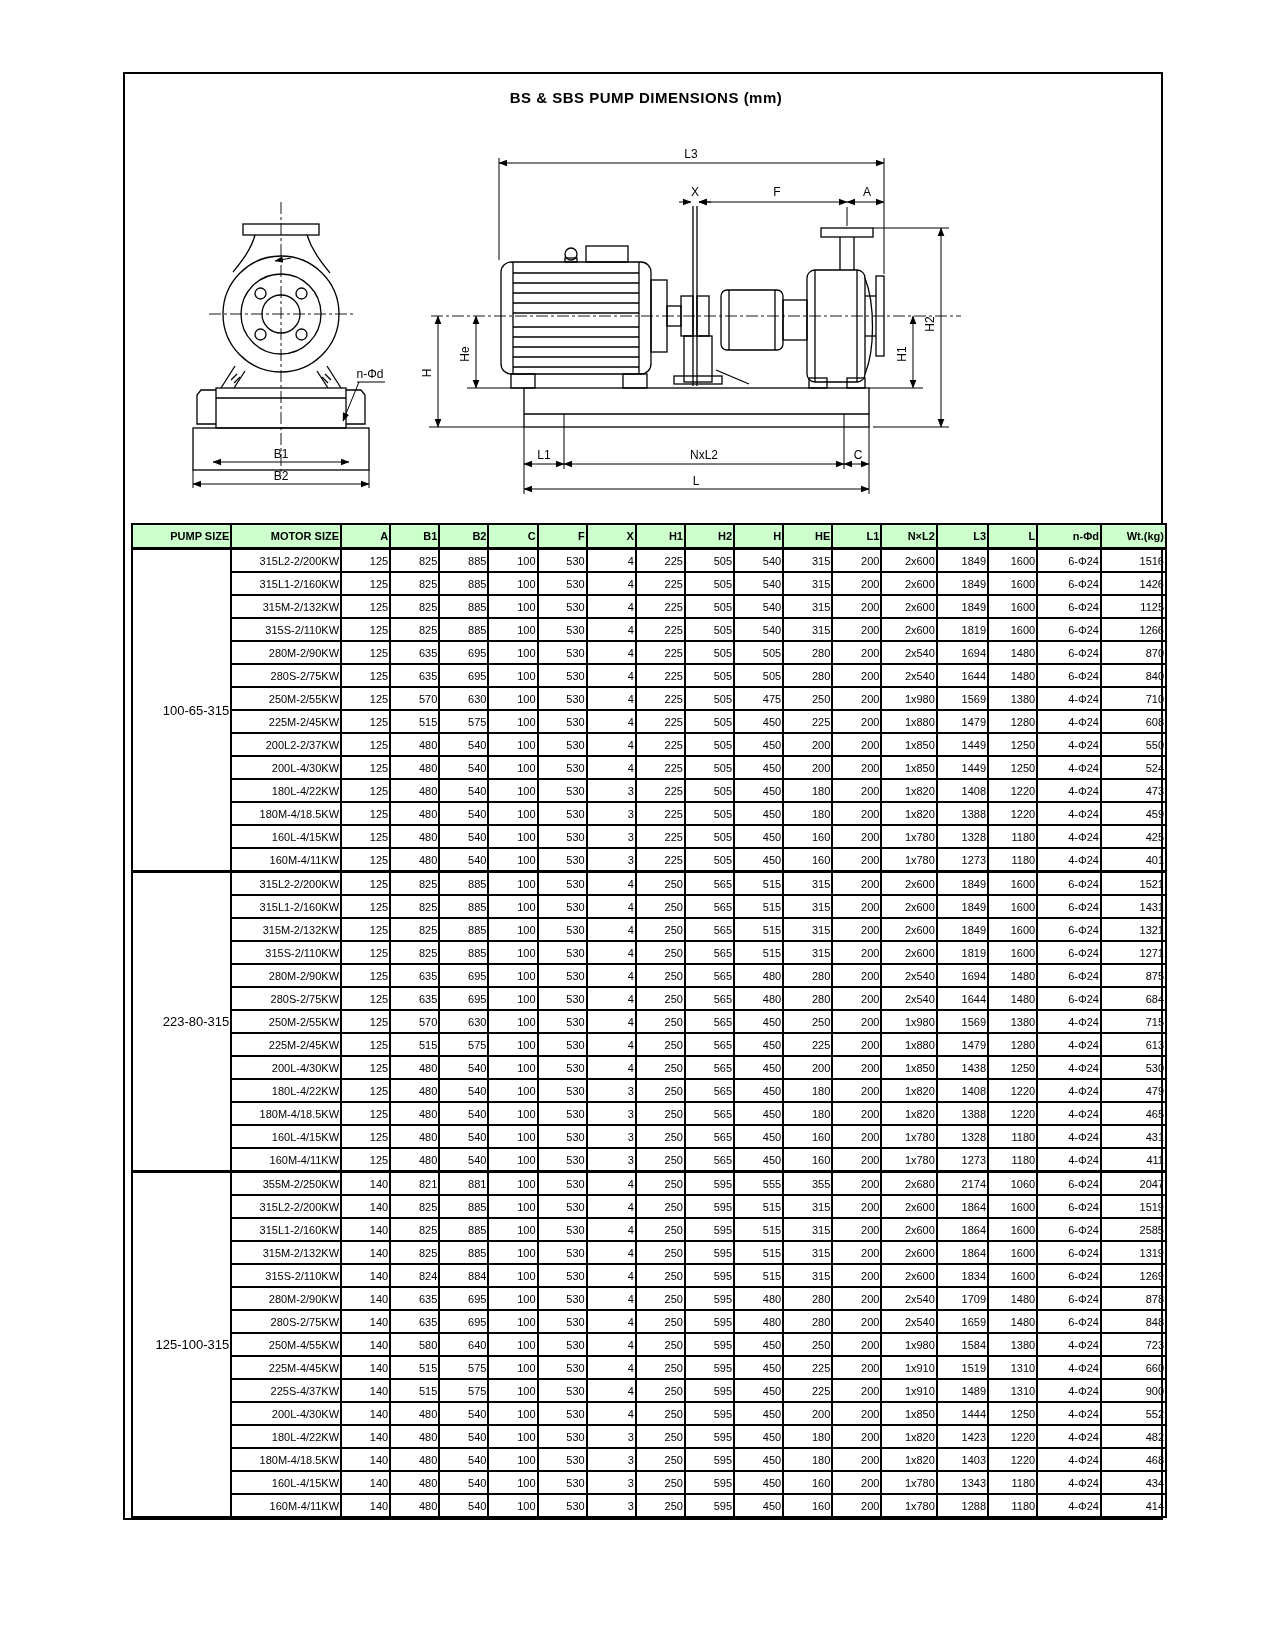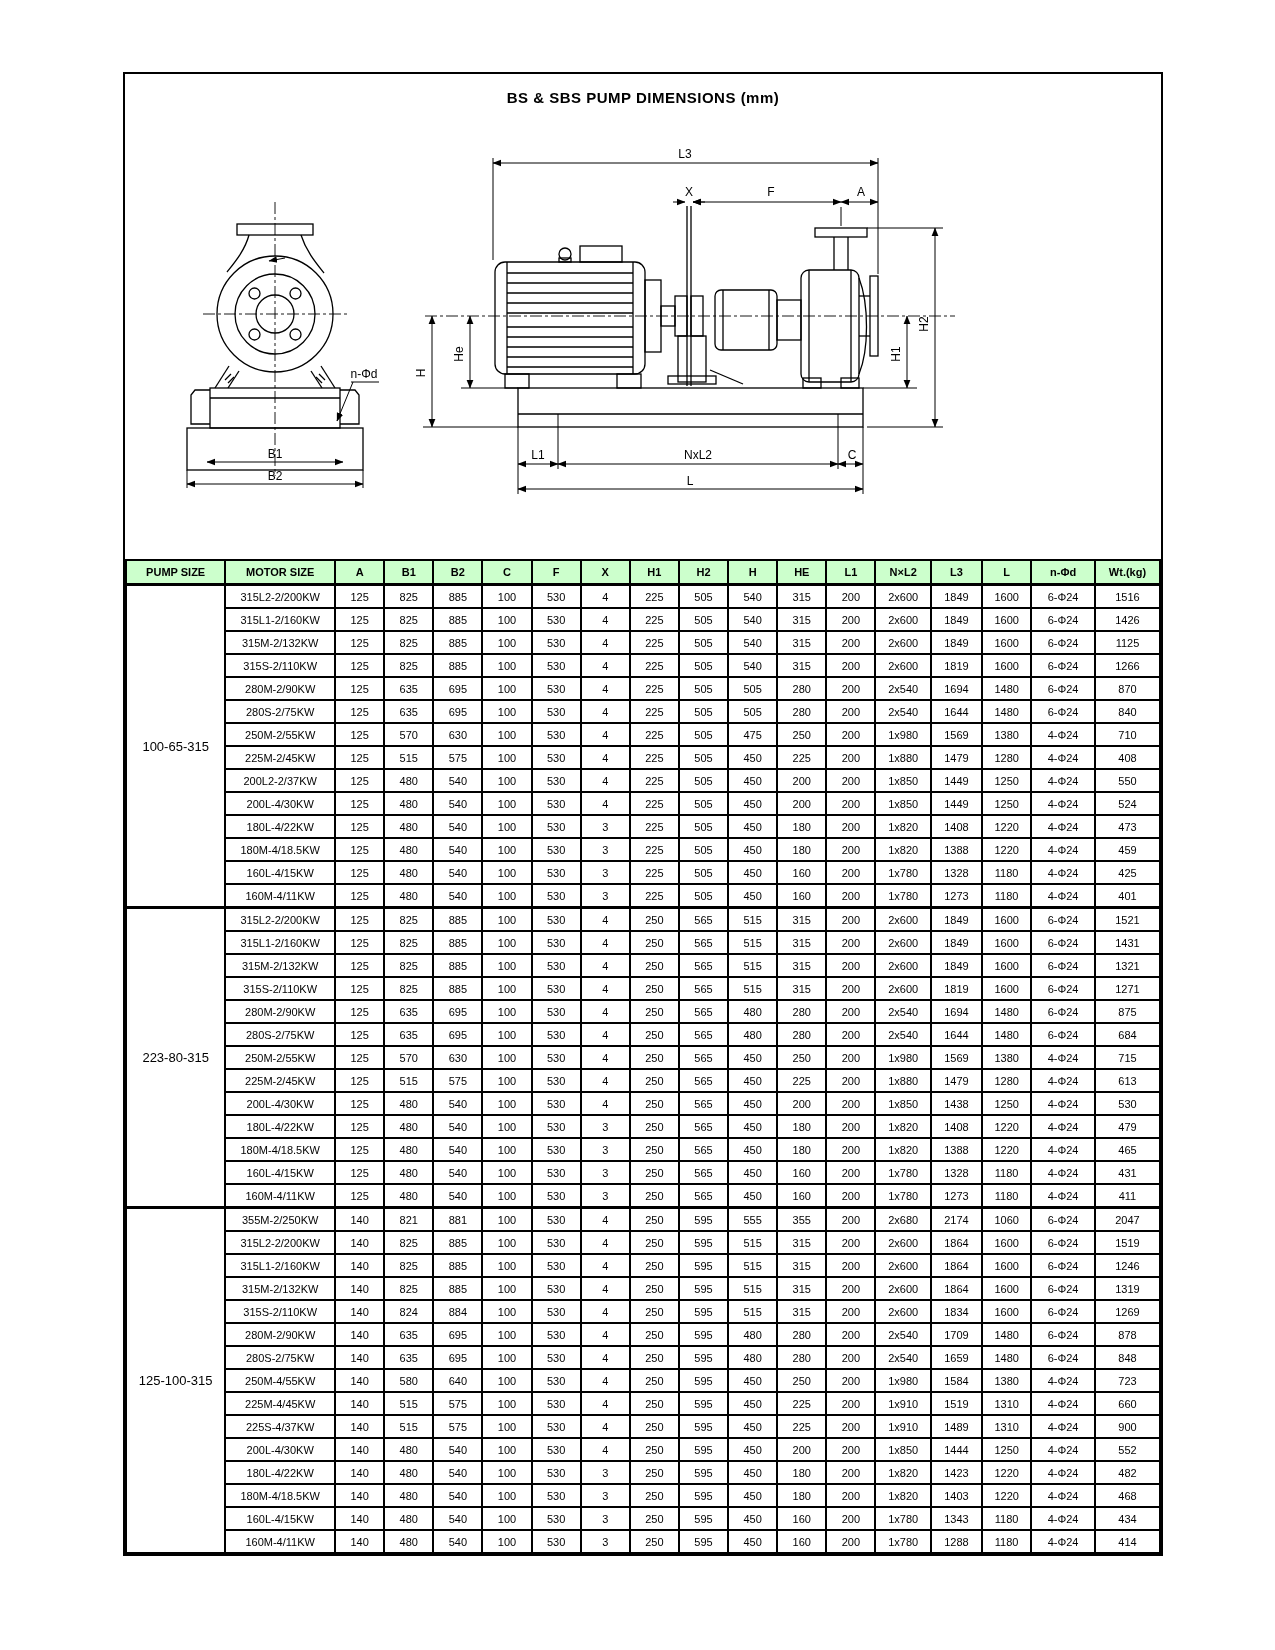--- a/index.html
+++ b/index.html
@@ -1,29 +1,29 @@
 <!DOCTYPE html>
 <html><head>
 <meta charset="utf-8">
 <style>
   html,body{margin:0;padding:0;background:#fff;}
   .page{position:relative;width:1275px;height:1650px;background:#ffffff;
         font-family:"Liberation Sans",sans-serif;color:#000;}
   .frame{position:absolute;left:123px;top:72px;width:1040px;
-         border:2px solid #000;box-sizing:border-box;background:#fff;}
+         border:2px solid #000;box-sizing:border-box;background:#fff;padding-left:6px;}
   .title{height:47px;display:flex;align-items:center;justify-content:center;
          font-size:15px;font-weight:bold;letter-spacing:.5px;}
   .drawing{display:block;width:1036px;height:402px;}
   svg{stroke:#000;fill:none;}
   svg text{stroke:none;fill:#000;font-family:"Liberation Sans",sans-serif;font-size:12px;}
   .obj{stroke-width:1.3;}
   .dim{stroke-width:1;}
   .cl{stroke-width:.9;stroke-dasharray:12 3 3 3;}
   table.dims{border-collapse:collapse;table-layout:fixed;width:1036px;
-             font-size:11px;text-align:center;margin-top:36px;}
+             font-size:11px;text-align:right;}
   table.dims th,table.dims td{border:2px solid #000;padding:0 1px;height:21px;
              overflow:hidden;white-space:nowrap;}
   table.dims th{background:#ccffcc;font-weight:bold;height:22px;}
   table.dims tr.group-start td{border-top-width:3px;}
   td.pump-size{font-size:13px;}
 </style>
 </head>
 <body>
 
 <div class="page">
@@ -373,21 +373,21 @@
             <td>4</td>
             <td>225</td>
             <td>505</td>
             <td>450</td>
             <td>225</td>
             <td>200</td>
             <td>1x880</td>
             <td>1479</td>
             <td>1280</td>
             <td>4-Φ24</td>
-            <td>408</td>
+            <td>608</td>
           </tr>
           <tr>
             <td>200L2-2/37KW</td>
             <td>125</td>
             <td>480</td>
             <td>540</td>
             <td>100</td>
             <td>530</td>
             <td>4</td>
             <td>225</td>
@@ -793,21 +793,21 @@
             <td>4</td>
             <td>250</td>
             <td>595</td>
             <td>515</td>
             <td>315</td>
             <td>200</td>
             <td>2x600</td>
             <td>1864</td>
             <td>1600</td>
             <td>6-Φ24</td>
-            <td>1246</td>
+            <td>2585</td>
           </tr>
           <tr>
             <td>315M-2/132KW</td>
             <td>140</td>
             <td>825</td>
             <td>885</td>
             <td>100</td>
             <td>530</td>
             <td>4</td>
             <td>250</td>

